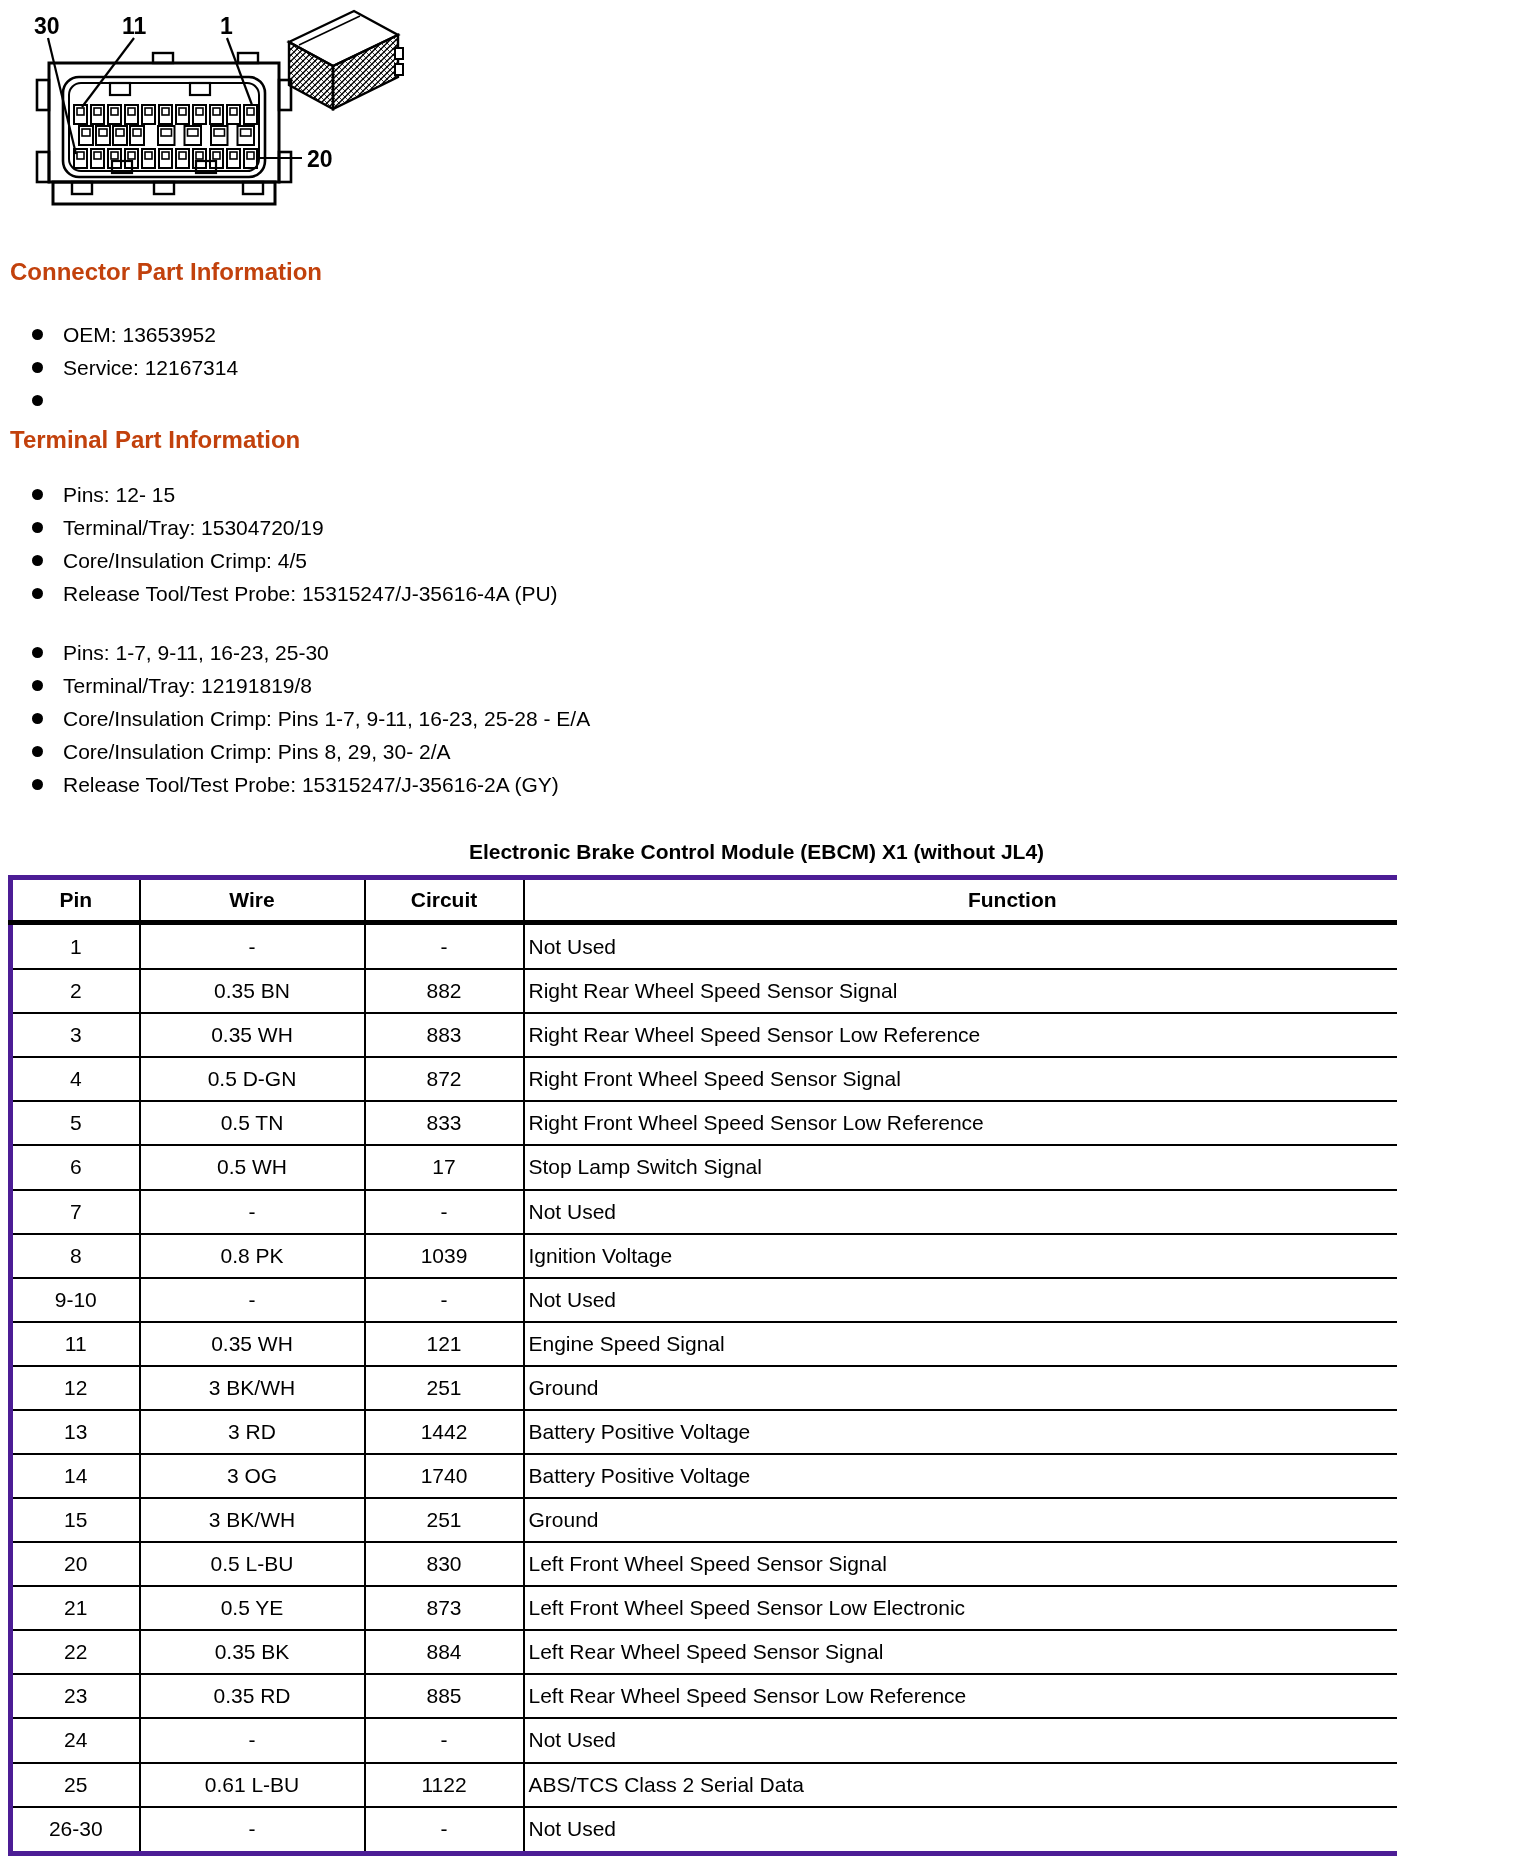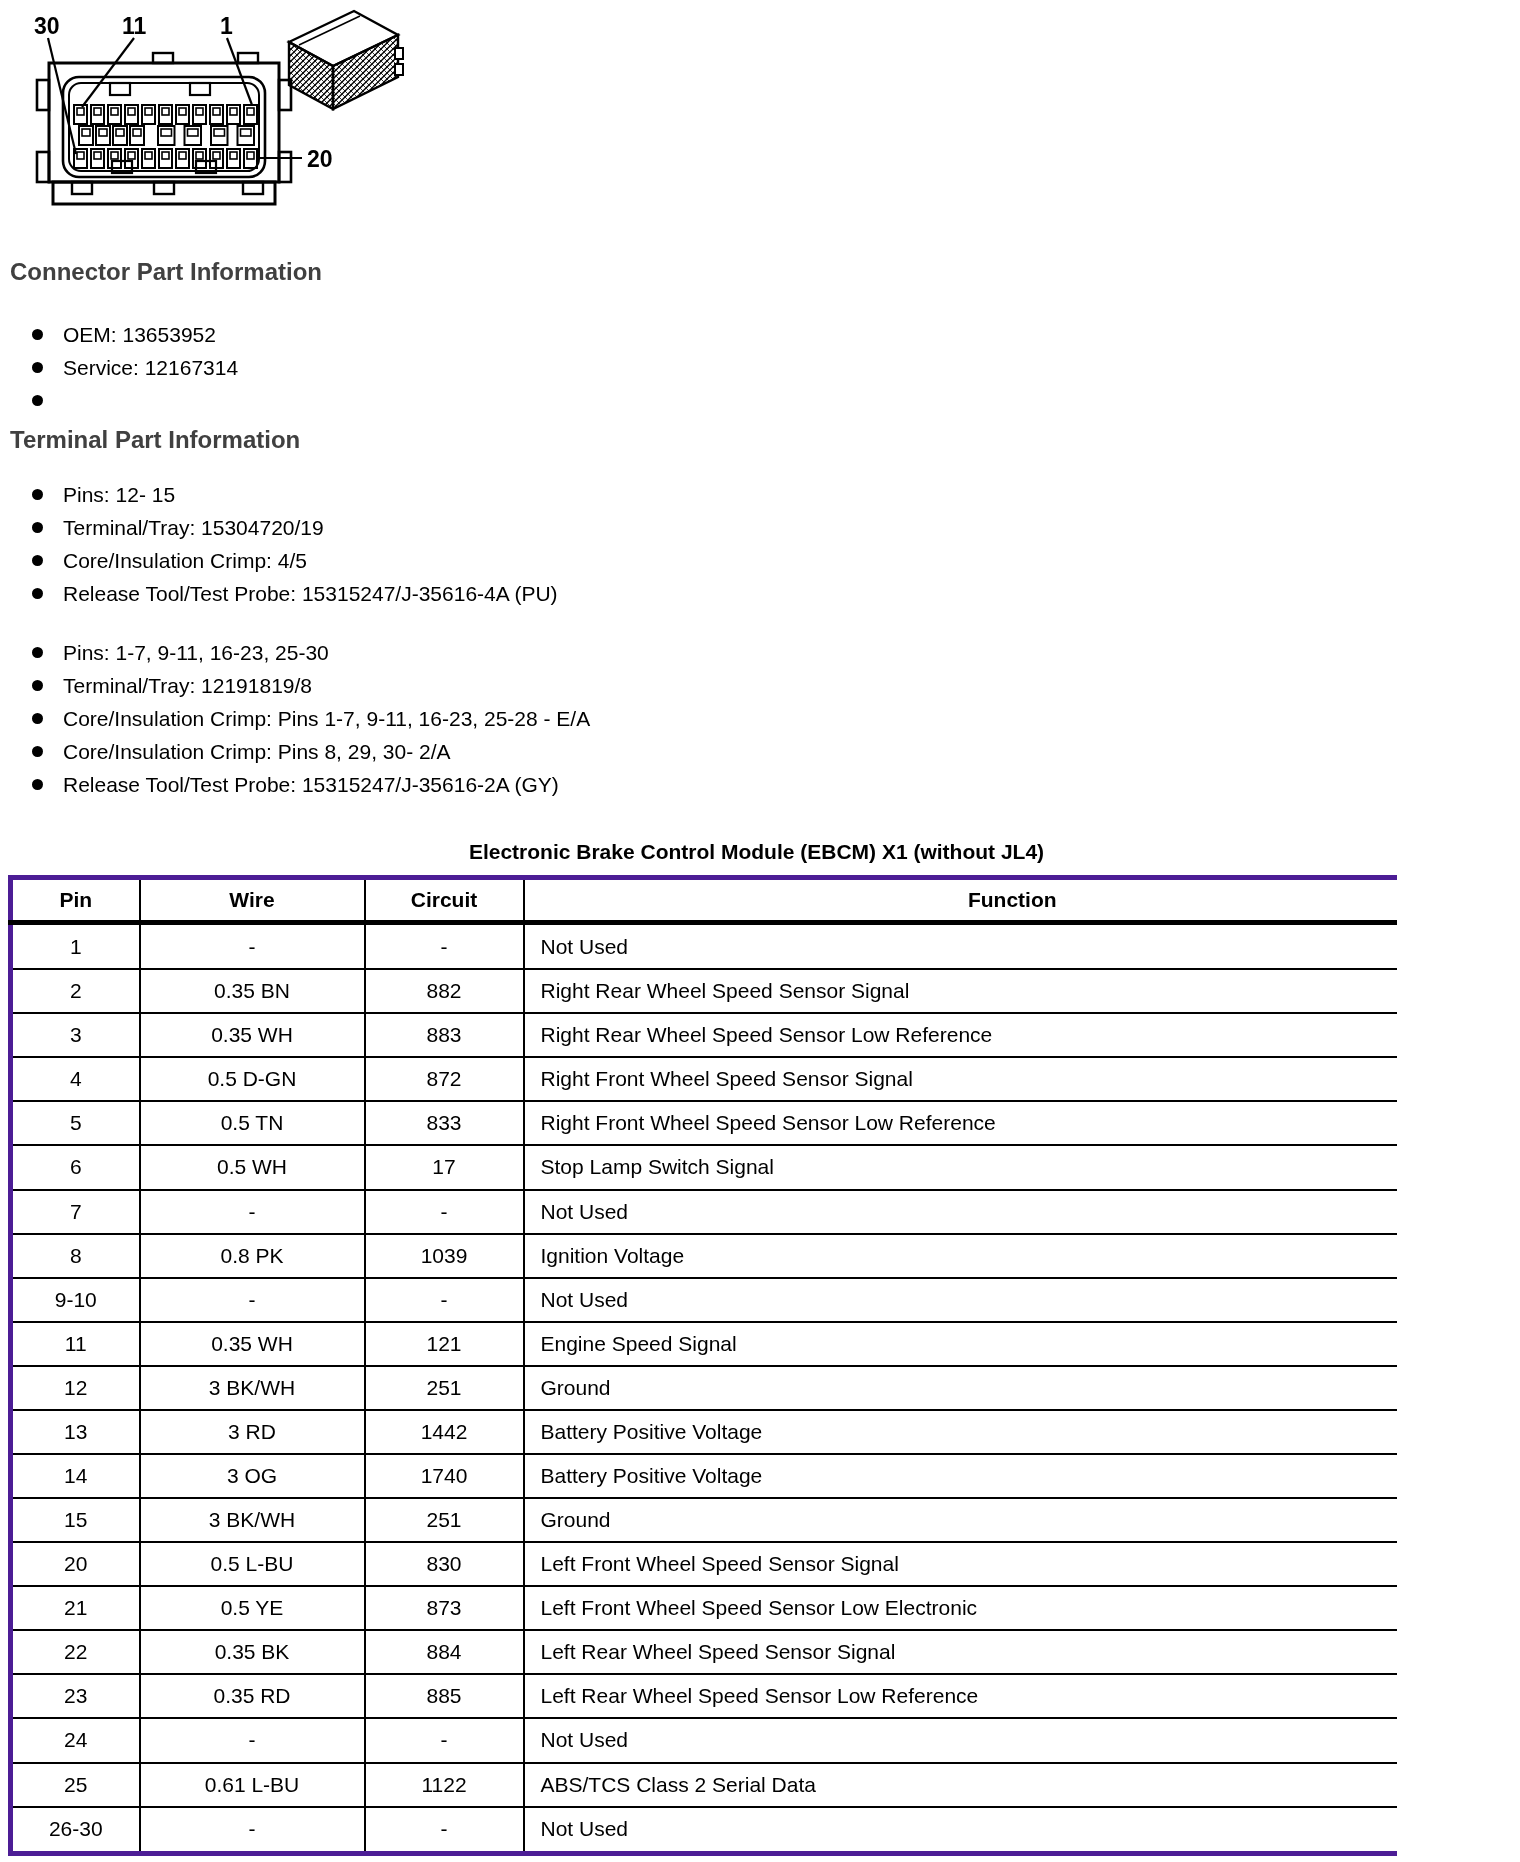--- a/index.html
+++ b/index.html
@@ -2,21 +2,21 @@
 <html><head>
 <meta charset="utf-8">
 <style>
   html,body{margin:0;padding:0;background:#ffffff;}
   .page{
     position:relative;width:1397px;height:1862px;background:#ffffff;color:#000000;
     font-family:"Liberation Sans",sans-serif;overflow:hidden;
   }
   .diagram{position:absolute;top:4px;left:6px;width:400px;height:214px;}
   .heading{
-    position:absolute;left:10px;margin:0;font-size:24px;font-weight:bold;color:#404040;
+    position:absolute;left:10px;margin:0;font-size:24px;font-weight:bold;color:#c2410c;
   }
   #heading-connector{top:258px;}
   #heading-terminal{top:426px;}
   .blist{position:absolute;left:32px;margin:0;padding:0;list-style:none;}
   #list-connector{top:318px;}
   #list-terminal-1{top:478px;}
   #list-terminal-2{top:636px;}
   .blist li{display:flex;align-items:center;height:33px;font-size:21px;white-space:nowrap;}
   .dot{width:11px;height:11px;border-radius:50%;background:#000;margin-right:20px;flex:none;}
   .tbl-title{
@@ -24,21 +24,21 @@
     text-align:center;font-size:21px;font-weight:bold;
   }
   table.pinout{
     position:absolute;top:875px;left:8px;width:1497px;height:981px;
     border-collapse:collapse;table-layout:fixed;font-size:21px;
     border:5px solid #4c1d95;
   }
   .pinout th,.pinout td{border:2px solid #000;padding:0;overflow:hidden;white-space:nowrap;}
   .pinout thead th{border-bottom:5px solid #000;font-weight:bold;text-align:center;height:40px;}
   .pinout td.c{text-align:center;}
-  .pinout td.fn{text-align:left;padding-left:16px;}
+  .pinout td.fn{text-align:left;padding-left:4px;}
   svg text{font-family:"Liberation Sans",sans-serif;font-weight:bold;fill:#000;}
 </style>
 </head>
 <body>
 
 <div class="page">
 
   <div class="diagram">
     <svg width="400" height="214" viewBox="0 0 400 214">
       <defs>

